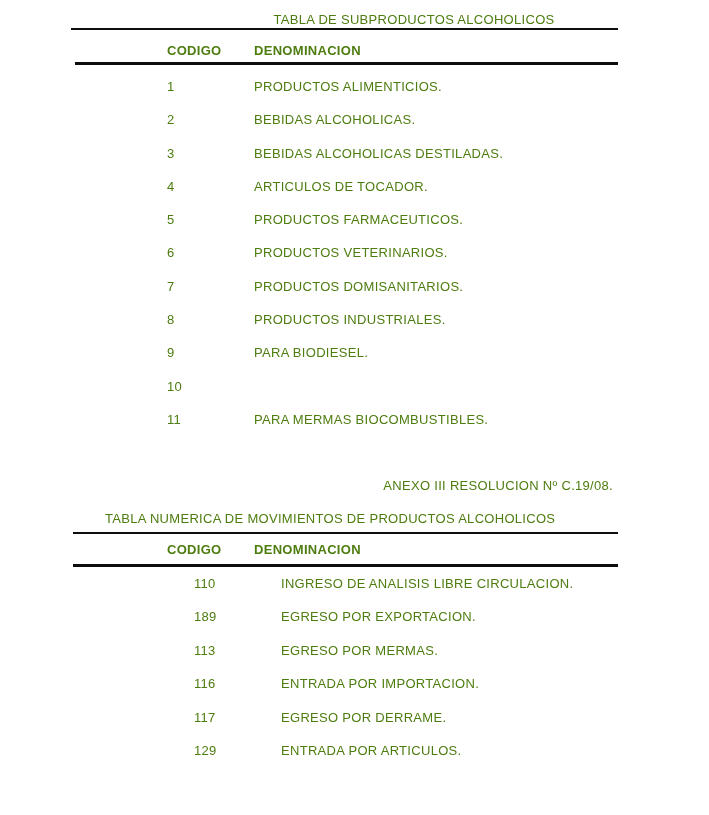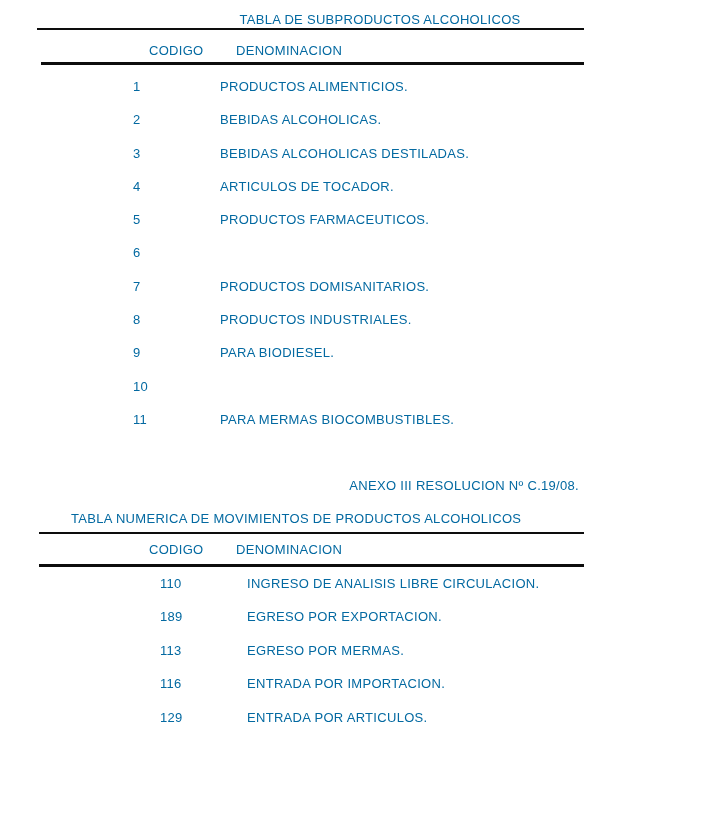--- a/index.html
+++ b/index.html
@@ -7,23 +7,24 @@
     padding: 0;
     background: #ffffff;
   }
   .page {
     position: relative;
     width: 584px;
     height: 815px;
     background: #ffffff;
     font-family: "Liberation Sans", sans-serif;
     font-size: 13px;
-    color: #0369a1;
+    color: #4d7c0f;
     letter-spacing: 0.3px;
     overflow: hidden;
+    margin-left: 34px;
   }
   .title {
     position: absolute;
     white-space: nowrap;
   }
   #t1-title {
     top: 12px;
     left: 170px;
     width: 420px;
     text-align: center;
@@ -35,24 +36,25 @@
   .rule {
     position: absolute;
     background: #0d0d0d;
   }
   #rule-a1 { top: 28px; left: 37px; width: 666px; height: 2px; }
   #rule-a2 { top: 62px; left: 41px; width: 662px; height: 3px; }
   #rule-b1 { top: 532px; left: 39px; width: 664px; height: 2px; }
   #rule-b2 { top: 564px; left: 39px; width: 664px; height: 3px; }
   .hdr-row {
     position: absolute;
-    left: 16px;
+    left: 0;
     right: 0;
     height: 22px;
     line-height: 22px;
+    font-weight: bold;
   }
   #hdr1 { top: 40px; }
   #hdr2 { top: 539px; }
   .rows {
     position: absolute;
     left: 0;
     right: 0;
   }
   #t1-rows { top: 70px; }
   #t2-rows { top: 567px; padding-left: 27px; }
@@ -108,20 +110,21 @@
     <div class="row t1row">
       <span class="col-code">4</span>
       <span class="col-denom">ARTICULOS DE TOCADOR.</span>
     </div>
     <div class="row t1row">
       <span class="col-code">5</span>
       <span class="col-denom">PRODUCTOS FARMACEUTICOS.</span>
     </div>
     <div class="row t1row">
       <span class="col-code">6</span>
+      <span class="col-denom">PRODUCTOS VETERINARIOS.</span>
     </div>
     <div class="row t1row">
       <span class="col-code">7</span>
       <span class="col-denom">PRODUCTOS DOMISANITARIOS.</span>
     </div>
     <div class="row t1row">
       <span class="col-code">8</span>
       <span class="col-denom">PRODUCTOS INDUSTRIALES.</span>
     </div>
     <div class="row t1row">
@@ -161,18 +164,22 @@
     </div>
     <div class="row t2row">
       <span class="col-code">113</span>
       <span class="col-denom">EGRESO POR MERMAS.</span>
     </div>
     <div class="row t2row">
       <span class="col-code">116</span>
       <span class="col-denom">ENTRADA POR IMPORTACION.</span>
     </div>
     <div class="row t2row">
+      <span class="col-code">117</span>
+      <span class="col-denom">EGRESO POR DERRAME.</span>
+    </div>
+    <div class="row t2row">
       <span class="col-code">129</span>
       <span class="col-denom">ENTRADA POR ARTICULOS.</span>
     </div>
   </div>
 
 </div>
 
 </body></html>

